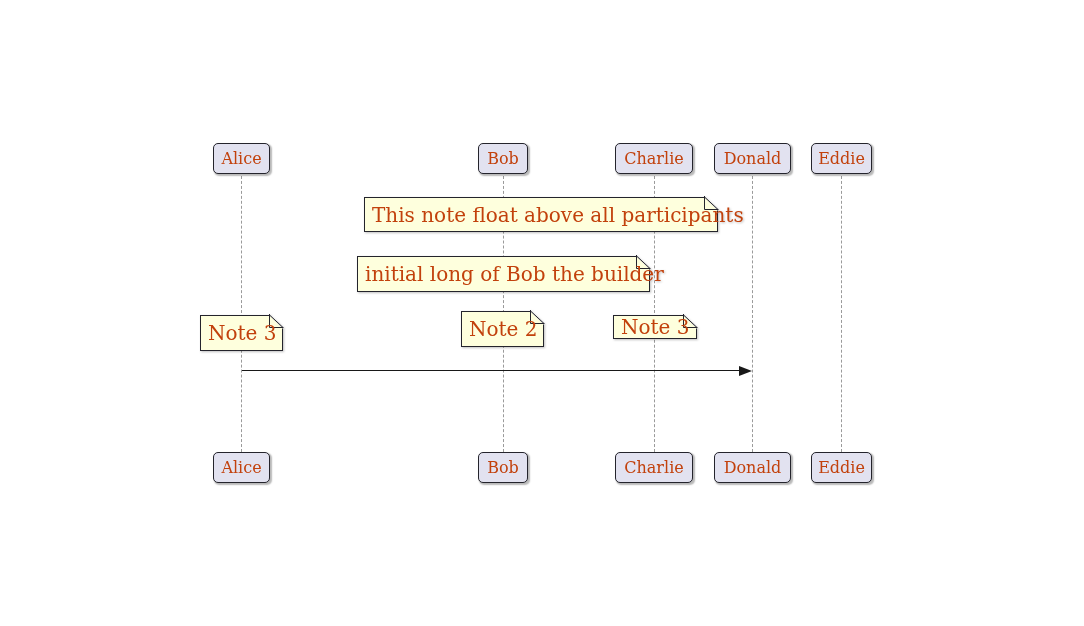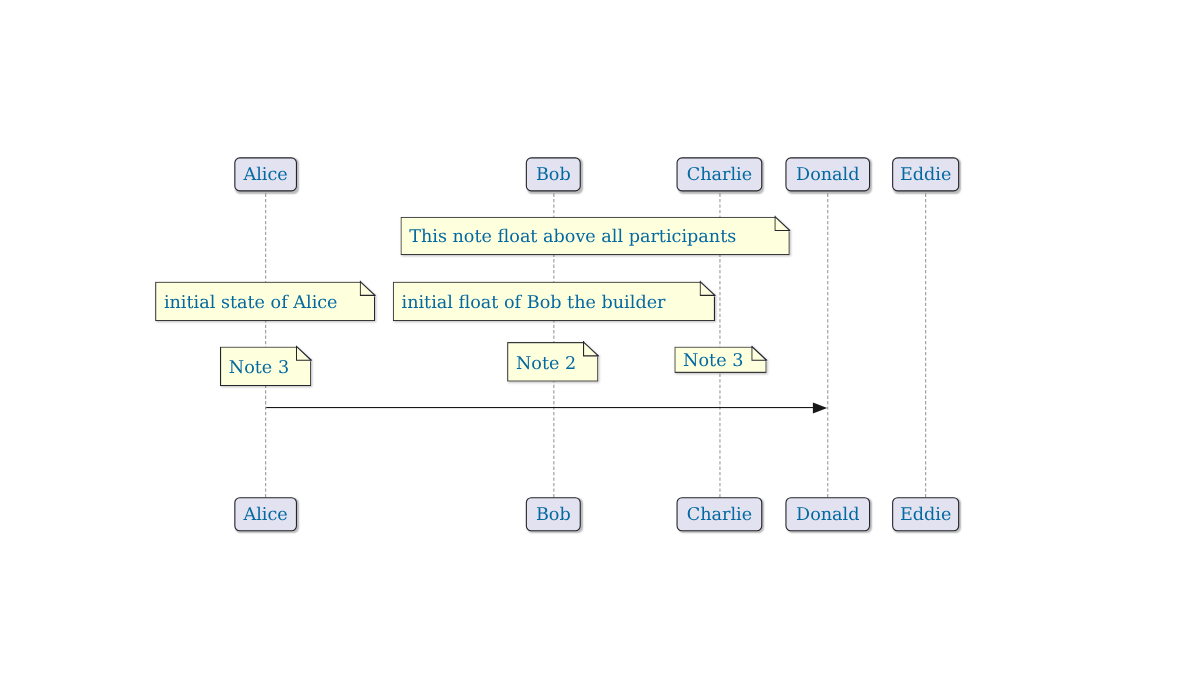--- a/index.html
+++ b/index.html
@@ -2,21 +2,21 @@
 <html><head>
 <meta charset="utf-8">
 <style>
   html, body { margin: 0; padding: 0; background: #ffffff; }
   #canvas {
     position: relative;
     width: 1084px;
     height: 626px;
     background: #ffffff;
     font-family: "DejaVu Serif", "Liberation Serif", serif;
-    color: #0369a1;
+    color: #c2410c;
     overflow: hidden;
   }
 
   
   .lifeline {
     position: absolute;
     top: 176px;
     height: 276px;
     width: 0;
     border-left: 1px dashed #9a9a9a;
@@ -51,21 +51,21 @@
     box-sizing: border-box;
     clip-path: polygon(0 0, calc(100% - 14px) 0, 100% 14px, 100% 100%, 0 100%);
   }
   .note-text {
     position: absolute;
     inset: 0;
     display: flex;
     align-items: center;
     justify-content: flex-start;
     padding: 0 16px 0 8px;
-    font-size: 16px;
+    font-size: 20px;
     white-space: nowrap;
     box-sizing: border-box;
   }
   .note-fold {
     position: absolute;
     top: -1px;
     right: -1px;
     width: 15px;
     height: 15px;
   }
@@ -108,34 +108,27 @@
   <div class="participant" style="left:811px; top:143px; width:61px;">Eddie</div>
 
   <div class="note" style="left:364px; top:197px; width:354px; height:35px;">
     <div class="note-body"></div>
     <svg class="note-fold" viewBox="0 0 15 15">
       <path d="M0.5 0 L0.5 13.5 L14.5 13.5 M0 0.5 L14 13.5" stroke="#24242c" stroke-width="1" fill="none"></path>
     </svg>
     <span class="note-text">This note float above all participants</span>
   </div>
 
-  <div class="note" style="left:141px; top:256px; width:200px; height:36px;">
-    <div class="note-body"></div>
-    <svg class="note-fold" viewBox="0 0 15 15">
-      <path d="M0.5 0 L0.5 13.5 L14.5 13.5 M0 0.5 L14 13.5" stroke="#24242c" stroke-width="1" fill="none"></path>
-    </svg>
-    <span class="note-text">initial state of Alice</span>
-  </div>
 
   <div class="note" style="left:357px; top:256px; width:293px; height:36px;">
     <div class="note-body"></div>
     <svg class="note-fold" viewBox="0 0 15 15">
       <path d="M0.5 0 L0.5 13.5 L14.5 13.5 M0 0.5 L14 13.5" stroke="#24242c" stroke-width="1" fill="none"></path>
     </svg>
-    <span class="note-text">initial float of Bob the builder</span>
+    <span class="note-text">initial long of Bob the builder</span>
   </div>
 
   <div class="note" style="left:200px; top:315px; width:83px; height:36px;">
     <div class="note-body"></div>
     <svg class="note-fold" viewBox="0 0 15 15">
       <path d="M0.5 0 L0.5 13.5 L14.5 13.5 M0 0.5 L14 13.5" stroke="#24242c" stroke-width="1" fill="none"></path>
     </svg>
     <span class="note-text">Note 3</span>
   </div>
 

